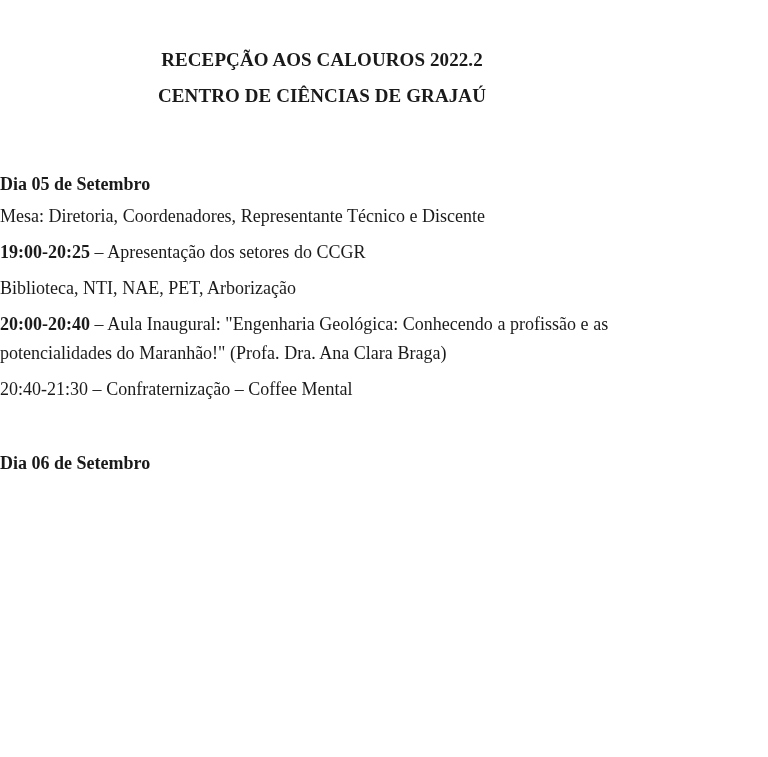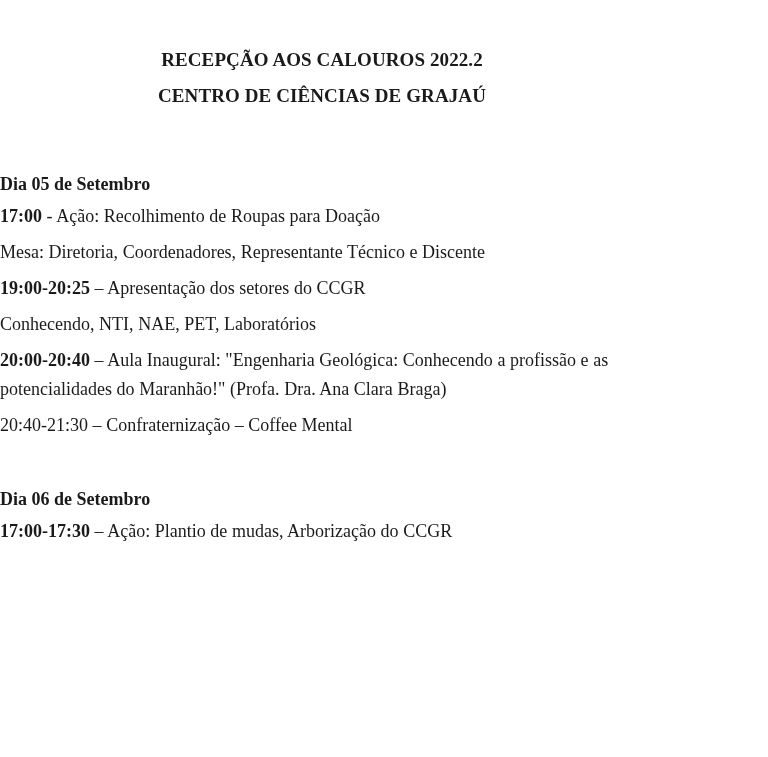--- a/index.html
+++ b/index.html
@@ -70,30 +70,28 @@
   <div class="doc-title title-line-1">RECEPÇÃO AOS CALOUROS 2022.2</div>
   <div class="doc-title title-line-2">CENTRO DE CIÊNCIAS DE GRAJAÚ</div>
 
   <div class="spacer-after-title"></div>
 
   <div class="body-block">
 
     <div class="day-heading">Dia 05 de Setembro</div>
 
     <div id="day1-list">
-        <p class="entry"><span class="time">17:00</span><span> - Ação: Recolhimento de Roupas para Doação</span></p>
         <p class="entry"><span>Mesa: Diretoria, Coordenadores, Representante Técnico e Discente</span></p>
         <p class="entry"><span class="time">19:00-20:25</span><span> – Apresentação dos setores do CCGR</span></p>
-        <p class="entry"><span>Conhecendo, NTI, NAE, PET, Laboratórios</span></p>
+        <p class="entry"><span>Biblioteca, NTI, NAE, PET, Arborização</span></p>
         <p class="entry"><span class="time">20:00-20:40</span><span> – Aula Inaugural: "Engenharia Geológica: Conhecendo a profissão e as potencialidades do Maranhão!" (Profa. Dra. Ana Clara Braga)</span></p>
         <p class="entry"><span class="time-plain">20:40-21:30</span><span> – Confraternização – Coffee Mental</span></p>
       </div>
 
     <div class="spacer-between-days"></div>
 
     <div class="day-heading">Dia 06 de Setembro</div>
 
     <div id="day2-list">
-        <p class="entry"><span class="time">17:00-17:30</span><span> – Ação: Plantio de mudas, Arborização do CCGR</span></p>
       </div>
 
   </div>
 </div>
 
 </body></html>

